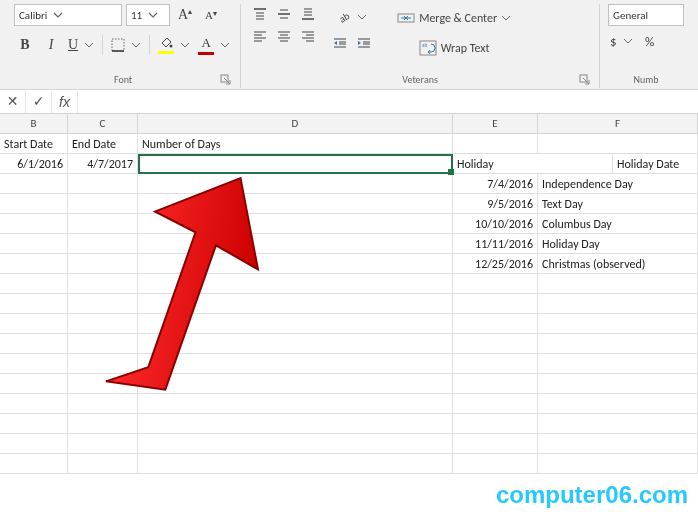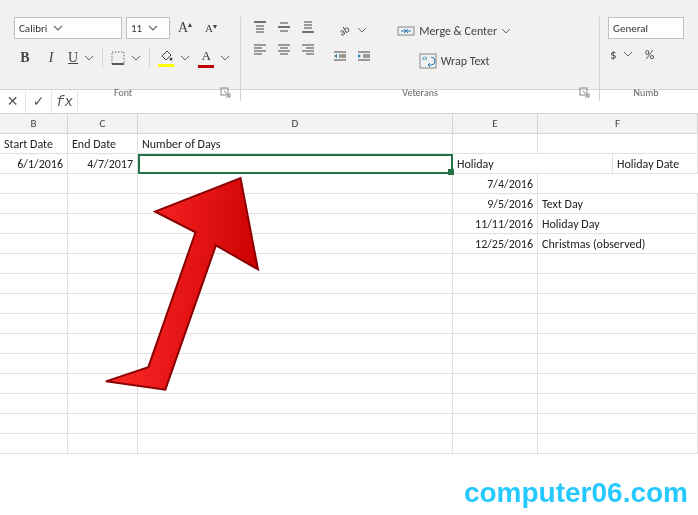--- a/index.html
+++ b/index.html
@@ -10,21 +10,21 @@
 .ribbon-row { display: flex; align-items: center; gap: 4px; }
 .top-row { margin-bottom: 4px; }
 
 .dropdown { display: inline-flex; align-items: center; background: #fff; border: 1px solid #c0c0c0; padding: 1px 4px; height: 22px; }
 .dropdown-label { color: #333; font-size: 11px; }
 .chev { width: 10px; height: 10px; margin-left: 6px; }
 .chev svg { display: block; }
 
 .btn { display: inline-flex; align-items: center; justify-content: center; padding: 2px; height: 22px; min-width: 22px; color: #444; font-size: 12px; }
 
-.font-group, .align-group, .num-group { display: flex; flex-direction: column; border-right: 1px solid #d4d4d4; padding: 0 8px 2px; height: 84px; margin-top: 13px; }
+.font-group, .align-group, .num-group { display: flex; flex-direction: column; border-right: 1px solid #d4d4d4; padding: 0 8px 2px; height: 84px; }
 .group-body { display: flex; flex-direction: column; gap: 4px; flex: 1; }
 .group-title { text-align: center; color: #666; font-size: 10px; margin-top: auto; position: relative; }
 .group-title-expand { position: absolute; right: 0; bottom: 0; width: 12px; height: 12px; }
 .b { font-weight: bold; font-family: 'Times New Roman', serif; font-size: 14px; }
 .i { font-style: italic; font-family: 'Times New Roman', serif; font-size: 14px; }
 .u { text-decoration: underline; font-family: 'Times New Roman', serif; font-size: 14px; }
 .align-btn-group { display: grid; grid-template-columns: repeat(3, 22px); gap: 2px; }
 .align-btn { width: 22px; height: 20px; display: flex; align-items: center; justify-content: center; }
 
 .formula-bar { display: flex; align-items: center; border-bottom: 1px solid #d4d4d4; background: #fff; height: 24px; }
@@ -43,21 +43,21 @@
 .col-C { width: 70px; }
 .col-D { width: 315px; }
 .col-E { width: 85px; }
 .col-F { width: 160px; }
 
 .selected-cell { position: absolute; border: 2px solid #217346; pointer-events: none; background: rgba(255,255,255,0.01); }
 .fill-handle { position: absolute; width: 6px; height: 6px; background: #217346; right: -3px; bottom: -3px; }
 
 .arrow-overlay { position: absolute; top: 170px; left: 60px; width: 230px; height: 230px; pointer-events: none; z-index: 5; }
 
-.watermark { position: absolute; right: 10px; bottom: 6px; font-family: Arial, sans-serif; font-size: 28px; font-weight: bold; color: #00bfff; opacity: 0.85; pointer-events: none; }
+.watermark { position: absolute; right: 10px; bottom: 6px; font-family: Arial, sans-serif; font-size: 24px; font-weight: bold; color: #00bfff; opacity: 0.85; pointer-events: none; }
 
 .color-bar { width: 16px; height: 3px; background: #c00000; display: block; margin-top: 1px; }
 .color-bar.yellow { background: #ffff00; }
 
 .stack { display: flex; flex-direction: column; align-items: center; }
 
 .small-svg { width: 14px; height: 14px; }
 .mid-svg { width: 18px; height: 16px; }
 </style>
 </head>
@@ -295,21 +295,21 @@
   </div>
 </div>
 
 <div class="formula-bar">
   <div class="fb-btn">
       <span>✕</span>
     </div>
   <div class="fb-btn">
       <span>✓</span>
     </div>
-  <div class="fb-btn" style="font-style:italic;font-family:Liberation Mono, monospace">
+  <div class="fb-btn" style="font-style:italic;font-family:Liberation Sans, sans-serif">
       <span>fx</span>
     </div>
   <div class="fb-input"><span></span></div>
 </div>
 
 <div class="grid">
   <div class="col-headers">
     <div class="col-h col-B">
         <span>B</span>
       </div>
@@ -355,30 +355,44 @@
           <span>Holiday Date</span>
         </div>
     </div>
     <div class="row">
       <div class="cell col-B"></div>
       <div class="cell col-C"></div>
       <div class="cell col-D"></div>
       <div class="cell col-E right">
           <span>7/4/2016</span>
         </div>
+      <div class="cell col-F">
+          <span>Independence Day</span>
+        </div>
     </div>
     <div class="row">
       <div class="cell col-B"></div>
       <div class="cell col-C"></div>
       <div class="cell col-D"></div>
       <div class="cell col-E right">
           <span>9/5/2016</span>
         </div>
       <div class="cell col-F">
           <span>Text Day</span>
+        </div>
+    </div>
+    <div class="row">
+      <div class="cell col-B"></div>
+      <div class="cell col-C"></div>
+      <div class="cell col-D"></div>
+      <div class="cell col-E right">
+          <span>10/10/2016</span>
+        </div>
+      <div class="cell col-F">
+          <span>Columbus Day</span>
         </div>
     </div>
     <div class="row">
       <div class="cell col-B"></div>
       <div class="cell col-C"></div>
       <div class="cell col-D"></div>
       <div class="cell col-E right">
           <span>11/11/2016</span>
         </div>
       <div class="cell col-F">

